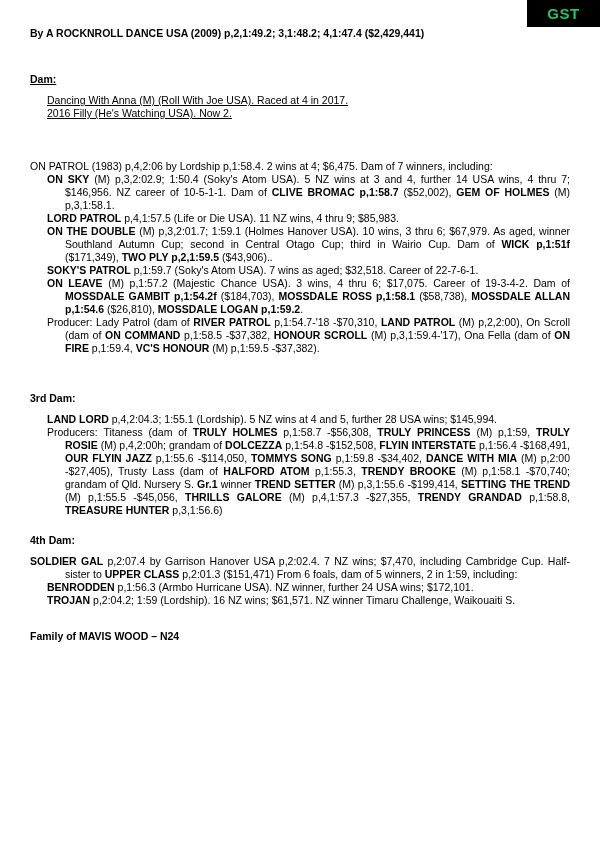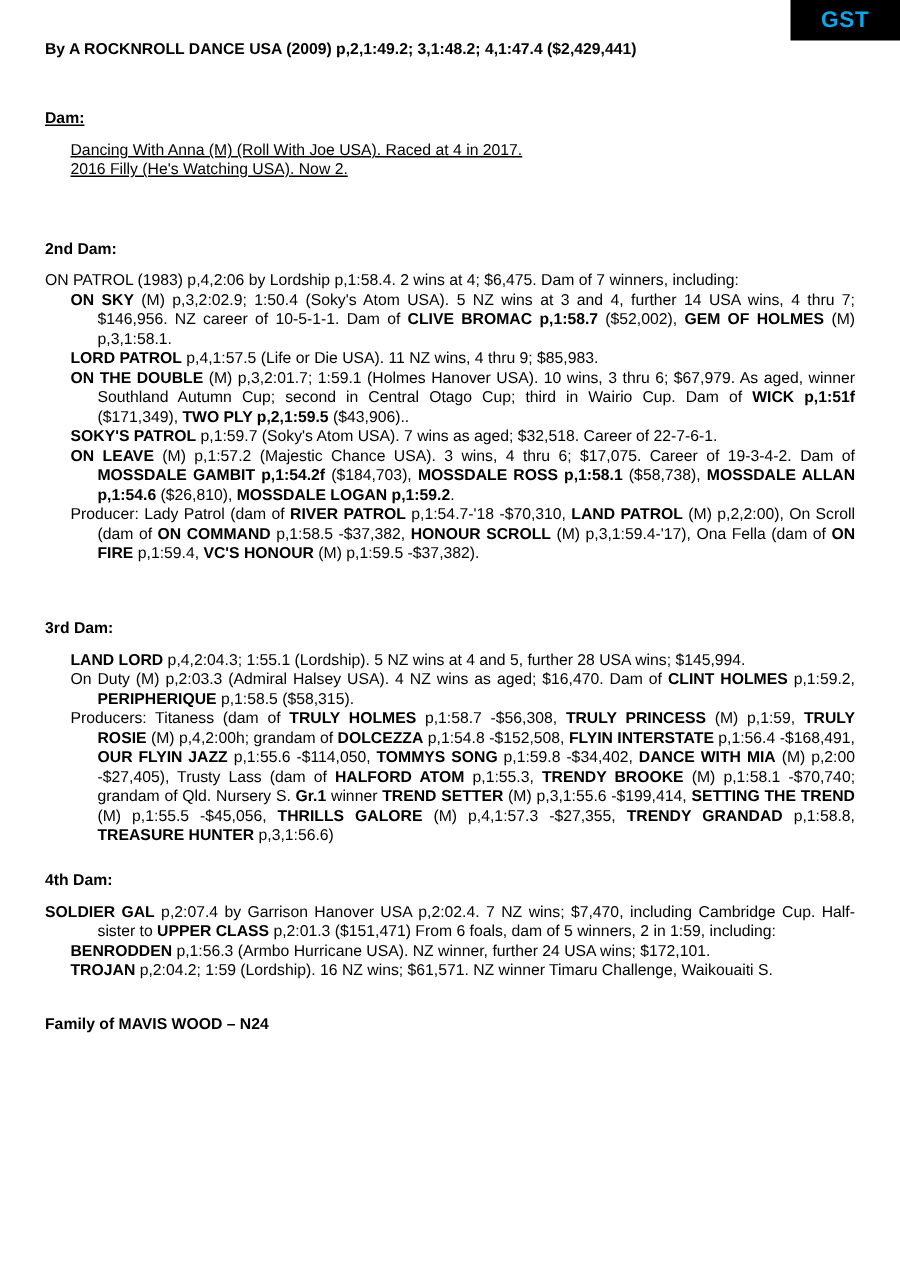--- a/index.html
+++ b/index.html
@@ -17,21 +17,21 @@
     color: #000000;
     overflow: hidden;
   }
   .gst-badge {
     position: absolute;
     top: 0;
     right: 0;
     width: 73px;
     height: 27px;
     background: #000000;
-    color: #0ea5e9;
+    color: #22c55e;
     font-weight: bold;
     font-size: 15px;
     letter-spacing: 0.5px;
     display: flex;
     align-items: center;
     justify-content: center;
   }
   .byline {
     margin-top: 27px;
     font-weight: bold;
@@ -56,33 +56,31 @@
 <div class="page">
   <div class="gst-badge">GST</div>
   <div class="byline">By A ROCKNROLL DANCE USA (2009) p,2,1:49.2; 3,1:48.2; 4,1:47.4 ($2,429,441)</div>
   <div id="sections">
       <div class="section section-0">
         <div class="heading">Dam:</div>
         <p class="p-sub"><span>Dancing With Anna (M) (Roll With Joe USA). Raced at 4 in 2017.</span></p>
         <p class="p-sub"><span>2016 Filly (He's Watching USA). Now 2.</span></p>
       </div>
       <div class="section section-1">
-        <div class="heading">2nd Dam:</div>
         <p class="p-dam"><span>ON PATROL (1983) p,4,2:06 by Lordship p,1:58.4. 2 wins at 4; $6,475. Dam of 7 winners, including:</span></p>
         <p class="p-sub"><b>ON SKY</b><span> (M) p,3,2:02.9; 1:50.4 (Soky's Atom USA). 5 NZ wins at 3 and 4, further 14 USA wins, 4 thru 7; $146,956. NZ career of 10-5-1-1. Dam of </span><b>CLIVE BROMAC p,1:58.7</b><span> ($52,002), </span><b>GEM OF HOLMES</b><span> (M) p,3,1:58.1.</span></p>
         <p class="p-sub"><b>LORD PATROL</b><span> p,4,1:57.5 (Life or Die USA). 11 NZ wins, 4 thru 9; $85,983.</span></p>
         <p class="p-sub"><b>ON THE DOUBLE</b><span> (M) p,3,2:01.7; 1:59.1 (Holmes Hanover USA). 10 wins, 3 thru 6; $67,979. As aged, winner Southland Autumn Cup; second in Central Otago Cup; third in Wairio Cup. Dam of </span><b>WICK p,1:51f</b><span> ($171,349), </span><b>TWO PLY p,2,1:59.5</b><span> ($43,906)..</span></p>
         <p class="p-sub"><b>SOKY'S PATROL</b><span> p,1:59.7 (Soky's Atom USA). 7 wins as aged; $32,518. Career of 22-7-6-1.</span></p>
         <p class="p-sub"><b>ON LEAVE</b><span> (M) p,1:57.2 (Majestic Chance USA). 3 wins, 4 thru 6; $17,075. Career of 19-3-4-2. Dam of </span><b>MOSSDALE GAMBIT p,1:54.2f</b><span> ($184,703), </span><b>MOSSDALE ROSS p,1:58.1</b><span> ($58,738), </span><b>MOSSDALE ALLAN p,1:54.6</b><span> ($26,810), </span><b>MOSSDALE LOGAN p,1:59.2</b><span>.</span></p>
         <p class="p-sub"><span>Producer: Lady Patrol (dam of </span><b>RIVER PATROL</b><span> p,1:54.7-'18 -$70,310, </span><b>LAND PATROL</b><span> (M) p,2,2:00), On Scroll (dam of </span><b>ON COMMAND</b><span> p,1:58.5 -$37,382, </span><b>HONOUR SCROLL</b><span> (M) p,3,1:59.4-'17), Ona Fella (dam of </span><b>ON FIRE</b><span> p,1:59.4, </span><b>VC'S HONOUR</b><span> (M) p,1:59.5 -$37,382).</span></p>
       </div>
       <div class="section section-2">
         <div class="heading">3rd Dam:</div>
         <p class="p-sub"><b>LAND LORD</b><span> p,4,2:04.3; 1:55.1 (Lordship). 5 NZ wins at 4 and 5, further 28 USA wins; $145,994.</span></p>
-        <p class="p-sub"><span>On Duty (M) p,2:03.3 (Admiral Halsey USA). 4 NZ wins as aged; $16,470. Dam of </span><b>CLINT HOLMES</b><span> p,1:59.2, </span><b>PERIPHERIQUE</b><span> p,1:58.5 ($58,315).</span></p>
         <p class="p-sub"><span>Producers: Titaness (dam of </span><b>TRULY HOLMES</b><span> p,1:58.7 -$56,308, </span><b>TRULY PRINCESS</b><span> (M) p,1:59, </span><b>TRULY ROSIE</b><span> (M) p,4,2:00h; grandam of </span><b>DOLCEZZA</b><span> p,1:54.8 -$152,508, </span><b>FLYIN INTERSTATE</b><span> p,1:56.4 -$168,491, </span><b>OUR FLYIN JAZZ</b><span> p,1:55.6 -$114,050, </span><b>TOMMYS SONG</b><span> p,1:59.8 -$34,402, </span><b>DANCE WITH MIA</b><span> (M) p,2:00 -$27,405), Trusty Lass (dam of </span><b>HALFORD ATOM</b><span> p,1:55.3, </span><b>TRENDY BROOKE</b><span> (M) p,1:58.1 -$70,740; grandam of Qld. Nursery S. </span><b>Gr.1</b><span> winner </span><b>TREND SETTER</b><span> (M) p,3,1:55.6 -$199,414, </span><b>SETTING THE TREND</b><span> (M) p,1:55.5 -$45,056, </span><b>THRILLS GALORE</b><span> (M) p,4,1:57.3 -$27,355, </span><b>TRENDY GRANDAD</b><span> p,1:58.8, </span><b>TREASURE HUNTER</b><span> p,3,1:56.6)</span></p>
       </div>
       <div class="section section-3">
         <div class="heading">4th Dam:</div>
         <p class="p-dam"><b>SOLDIER GAL</b><span> p,2:07.4 by Garrison Hanover USA p,2:02.4. 7 NZ wins; $7,470, including Cambridge Cup. Half-sister to </span><b>UPPER CLASS</b><span> p,2:01.3 ($151,471) From 6 foals, dam of 5 winners, 2 in 1:59, including:</span></p>
         <p class="p-sub"><b>BENRODDEN</b><span> p,1:56.3 (Armbo Hurricane USA). NZ winner, further 24 USA wins; $172,101.</span></p>
         <p class="p-sub"><b>TROJAN</b><span> p,2:04.2; 1:59 (Lordship). 16 NZ wins; $61,571. NZ winner Timaru Challenge, Waikouaiti S.</span></p>
       </div>
     </div>
   <div class="family-line">Family of MAVIS WOOD – N24</div>

